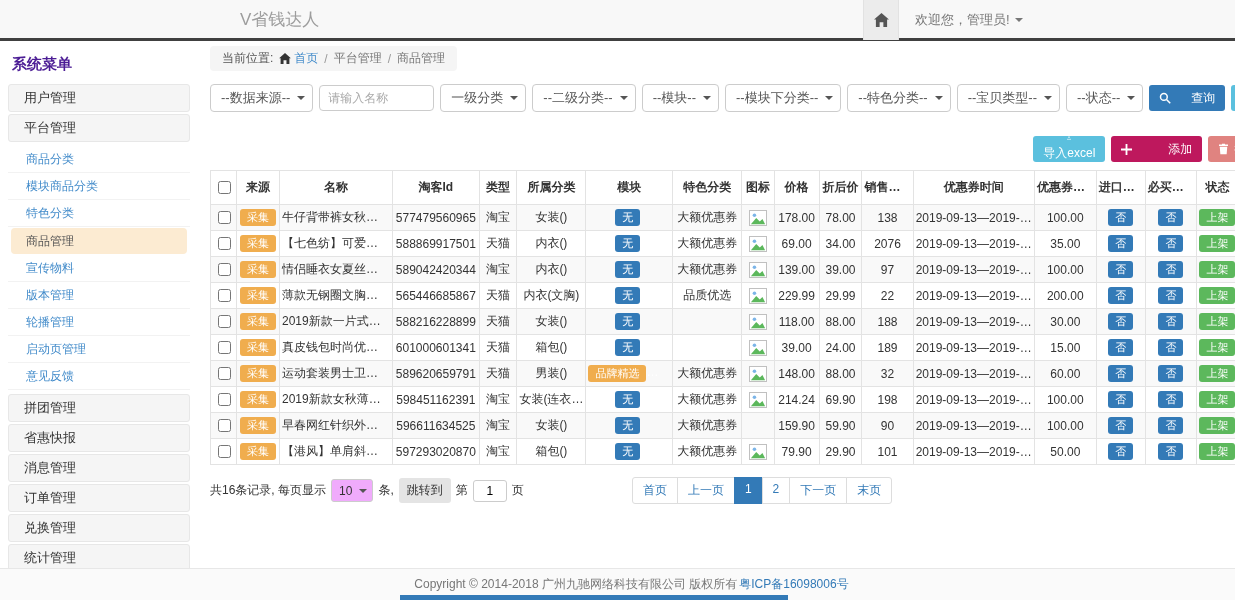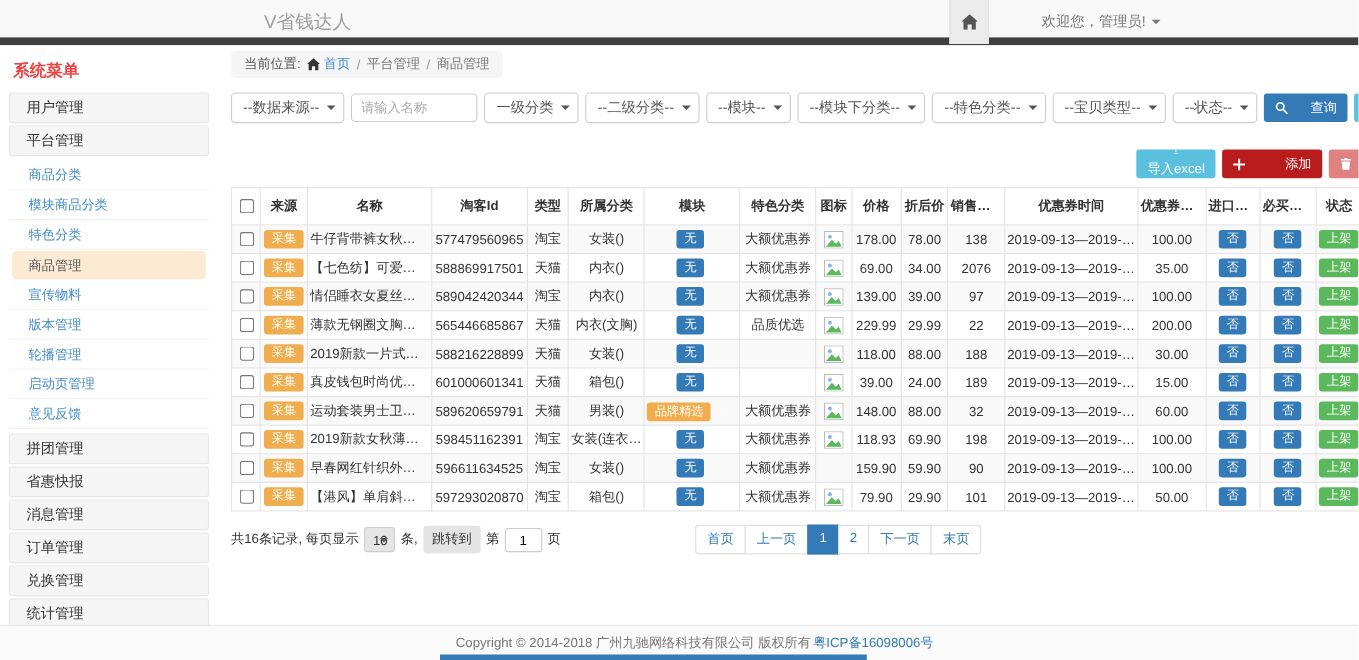--- a/index.html
+++ b/index.html
@@ -2,30 +2,30 @@
 <html><head>
 <meta charset="utf-8">
 <style>
   * { box-sizing: border-box; }
   html,body { margin:0; padding:0; }
   body {
     width:1235px; height:600px; position:relative; overflow:hidden;
     background:#fff; font-family:"Liberation Sans", sans-serif; color:#333;
   }
   
-  .topbar { height:41px; background:#f8f8f8; border-bottom:7px solid #404040; position:relative; }
+  .topbar { height:41px; background:#f8f8f8; border-bottom:3px solid #404040; position:relative; }
   .topbar-title { position:absolute; left:240px; top:0; line-height:40px; font-size:17px; color:#9d9d9d; }
-  .topbar-right { position:absolute; left:863px; top:0; height:40px; display:flex; align-items:center;gap:32px; }
+  .topbar-right { position:absolute; left:863px; top:0; height:40px; display:flex; align-items:center; }
   .home-box { width:36px; height:40px; background:#ececec; border-left:1px solid #e2e2e2; border-right:1px solid #e2e2e2; display:flex; align-items:center; justify-content:center; cursor:pointer; }
   .welcome { margin-left:16px; font-size:13px; color:#777; cursor:pointer; display:flex; align-items:center; gap:5px; }
   .caret-down { width:0; height:0; border-left:4px solid transparent; border-right:4px solid transparent; border-top:4px solid #777; display:inline-block; }
   
   .layout { display:flex; align-items:flex-start; }
   .sidebar { width:182px; margin-left:8px; padding-top:14px; flex:none; }
-  .sidebar-title { font-size:15px; font-weight:bold; color:#ef4444; margin:0 0 10px 4px; }
+  .sidebar-title { font-size:15px; font-weight:bold; color:#4c1d95; margin:0 0 10px 4px; }
   .side-panel { background:#f5f5f5; border:1px solid #e7e7e7; border-radius:3px; padding:6px 15px; font-size:13px; color:#333; margin-bottom:2px; cursor:pointer; line-height:14px; }
   .submenu { list-style:none; margin:0 0 2px 0; padding:2px 0; background:#fff; }
   .submenu li { border-bottom:1px solid #f2f2f2; }
   .submenu li a { display:block; padding:6px 6px 6px 18px; font-size:12px; color:#428bca; text-decoration:none; line-height:14px; }
   .submenu li.active { border-bottom:none; }
   .submenu li.active a { background:#fcebd2; color:#555; border-radius:4px; margin:1px 3px; padding-left:15px; }
   .main { flex:1; margin:5px 10px 0 20px; }
   
   .breadcrumb { background:#f5f5f5; border-radius:4px; padding:4px 12px; font-size:12px; color:#555; display:flex; align-items:center; gap:6px; width:fit-content; }
   .breadcrumb .home-link { color:#428bca; text-decoration:none; display:flex; align-items:center; gap:3px; cursor:pointer; }
@@ -37,21 +37,21 @@
   .fsel .sel-caret { position:absolute; right:7px; top:11px; width:0; height:0; border-left:4px solid transparent; border-right:4px solid transparent; border-top:4px solid #555; }
   .finput { border:1px solid #ccc; border-radius:4px; height:26px; width:115px; padding:0 8px; font-size:12px; color:#555; outline:none; }
   .finput::placeholder { color:#aaa; }
   .btn { border:none; border-radius:3px; color:#fff; font-size:12px; height:26px; padding:0 10px; display:inline-flex; align-items:center; gap:5px; cursor:pointer; white-space:nowrap; }
   .btn svg { display:block; }
   .btn-query { background:#337ab7;gap:20px; }
   .btn-reset { background:#5bc0de; }
   
   .toolbar { display:flex; justify-content:flex-end; gap:6px; margin-top:24px; }
   .btn-import { background:#5bc0de;flex-direction:column; }
-  .btn-add { background:#b91c1c;gap:36px; }
+  .btn-add { background:#be185d;gap:36px; }
   .btn-batch { background:#e08380; }
   
   .table-wrap { margin-top:8px; }
   table { width:100%; border-collapse:collapse; table-layout:fixed; font-size:12px; }
   th, td { border:1px solid #e3e3e3; text-align:center; overflow:hidden; white-space:nowrap; text-overflow:ellipsis; }
   th { padding:7px 2px; font-weight:bold; color:#333; background:#fff; }
   th.op-head { color:#337ab7; }
   td { padding:3px 2px; height:26px; }
   tbody tr:nth-child(odd) { background:#f9f9f9; }
   tbody tr:nth-child(even) { background:#fff; }
@@ -60,21 +60,21 @@
   .bdg-blue   { background:#337ab7; }
   .bdg-green  { background:#5cb85c; }
   .module-text { margin-left:3px; }
   .mini { width:24px; height:19px; border:none; border-radius:3px; display:inline-flex; align-items:center; justify-content:center; margin:0 1px; cursor:pointer; padding:0; }
   .mini-green { background:#5cb85c; }
   .mini-red   { background:#d9534f; }
   .icon-cell svg { vertical-align:middle; }
   
   .pagerow { display:flex; align-items:center; margin-top:12px; font-size:12px; color:#333; }
   .pageinfo { display:flex; align-items:center; gap:5px; }
-  .mini-sel { position:relative; border:1px solid #ccc; border-radius:3px; height:23px; background:#e5e5e5; display:inline-flex; align-items:center; padding:0 6px 0 7px; font-size:12px; color:#333; cursor:pointer; }
+  .mini-sel { position:relative; border:1px solid #ccc; border-radius:3px; height:23px; background:#f0abfc; display:inline-flex; align-items:center; padding:0 20px 0 7px; font-size:12px; color:#333; cursor:pointer; }
   .mini-sel .sel-caret { position:absolute; right:5px; top:9px; width:0; height:0; border-left:4px solid transparent; border-right:4px solid transparent; border-top:4px solid #555; }
   .jump-btn { background:#e4e4e4; border:none; border-radius:3px; padding:4px 8px; font-size:12px; color:#333; cursor:pointer; }
   .jump-input { width:34px; height:22px; border:1px solid #ccc; border-radius:3px; text-align:center; font-size:12px; outline:none; }
   .pager { display:flex; margin-left:auto; margin-right:400px; }
   .pager a { border:1px solid #ddd; padding:4px 10px; color:#337ab7; background:#fff; text-decoration:none; margin-left:-1px; font-size:12px; cursor:pointer; }
   .pager a:first-child { border-radius:3px 0 0 3px; margin-left:0; }
   .pager a:last-child { border-radius:0 3px 3px 0; }
   .pager a.active { background:#337ab7; border-color:#337ab7; color:#fff; }
   
   .footer { position:absolute; left:0; top:568px; width:1235px; height:32px; background:#fafafa; border-top:1px solid #e7e7e7; display:flex; align-items:center; justify-content:center; font-size:12px; color:#777; gap:2px;padding-left:28px; }
@@ -552,21 +552,21 @@
       <span class="bdg module-badge bdg-blue">无</span><span class="module-text"></span>
     </td>
     <td>大额优惠券</td>
     <td class="icon-cell">
       <svg width="18" height="16" viewBox="0 0 20 18">
         <rect x="0.5" y="0.5" width="19" height="17" fill="#fff" stroke="#b9b9b9"></rect>
         <circle cx="6" cy="6" r="2" fill="#7cb5e8"></circle>
         <path d="M2 16 L8 9 L12 13 L15 10 L18 16 Z" fill="#5cb85c"></path>
       </svg>
     </td>
-    <td>118.93</td>
+    <td>214.24</td>
     <td>69.90</td>
     <td>198</td>
     <td>2019-09-13—2019-09-17</td>
     <td>100.00</td>
     <td><span class="bdg bdg-blue">否</span></td>
     <td><span class="bdg bdg-blue">否</span></td>
     <td><span class="bdg bdg-green">上架</span></td>
     <td>
       <button class="mini mini-green">
         <svg width="11" height="11" viewBox="0 0 16 16" fill="#fff">

